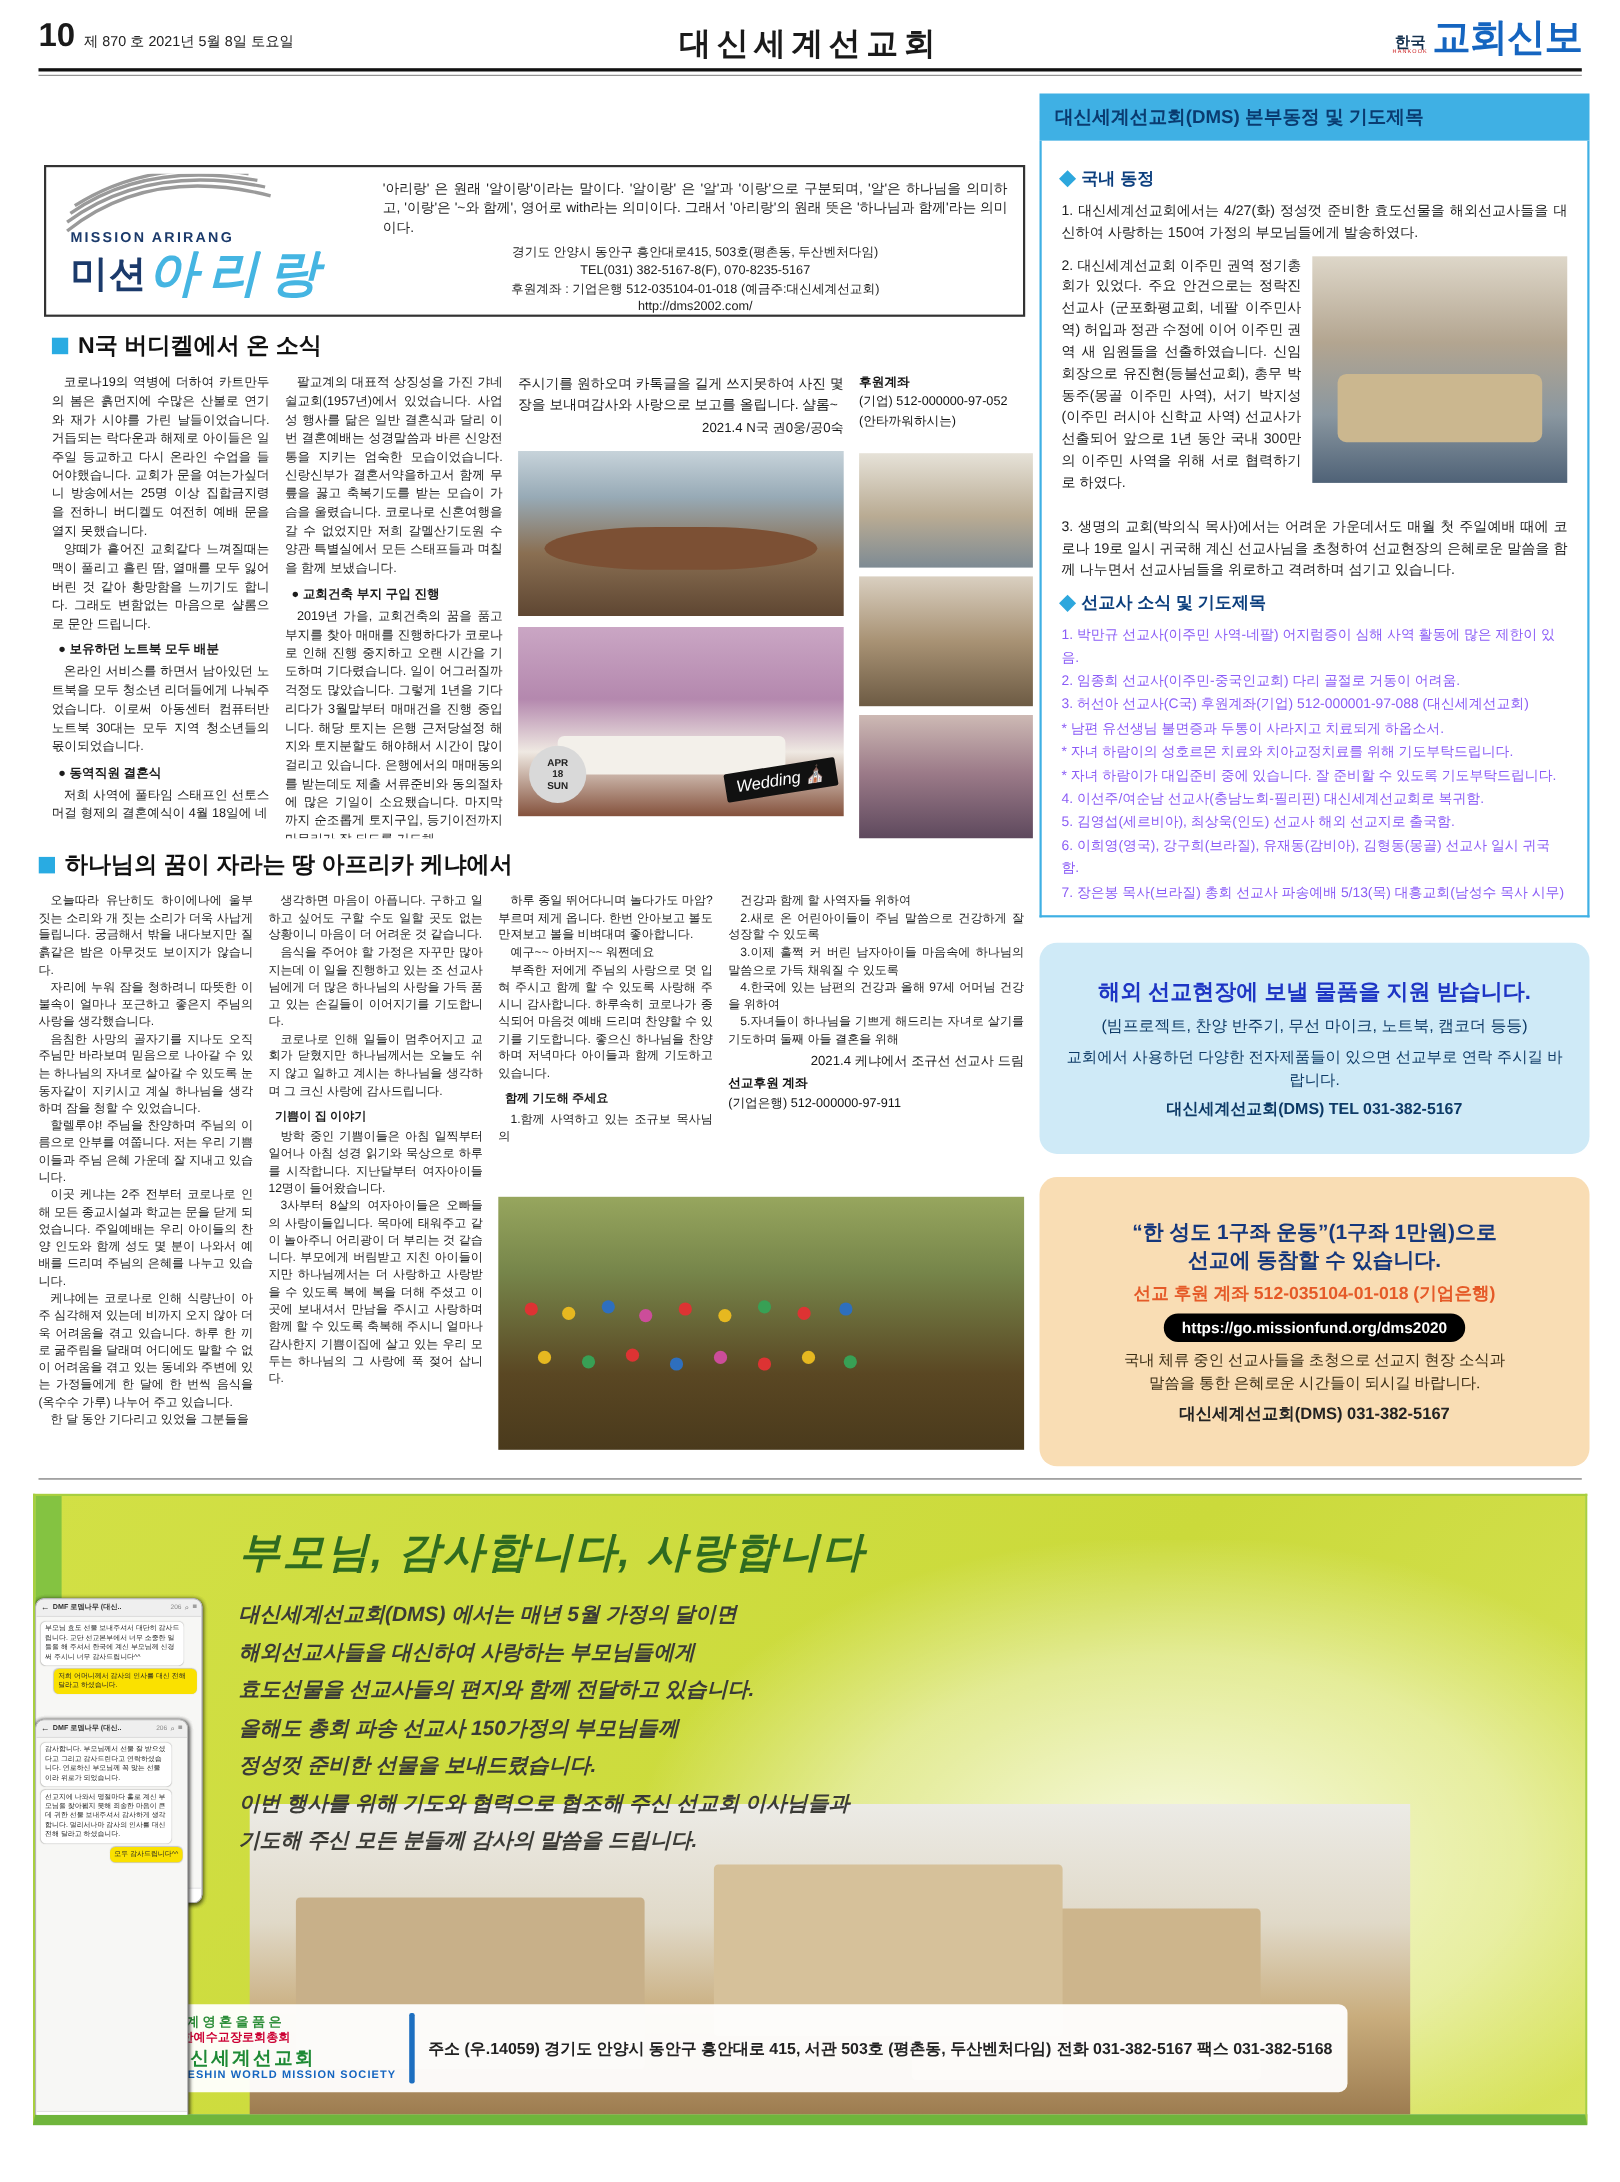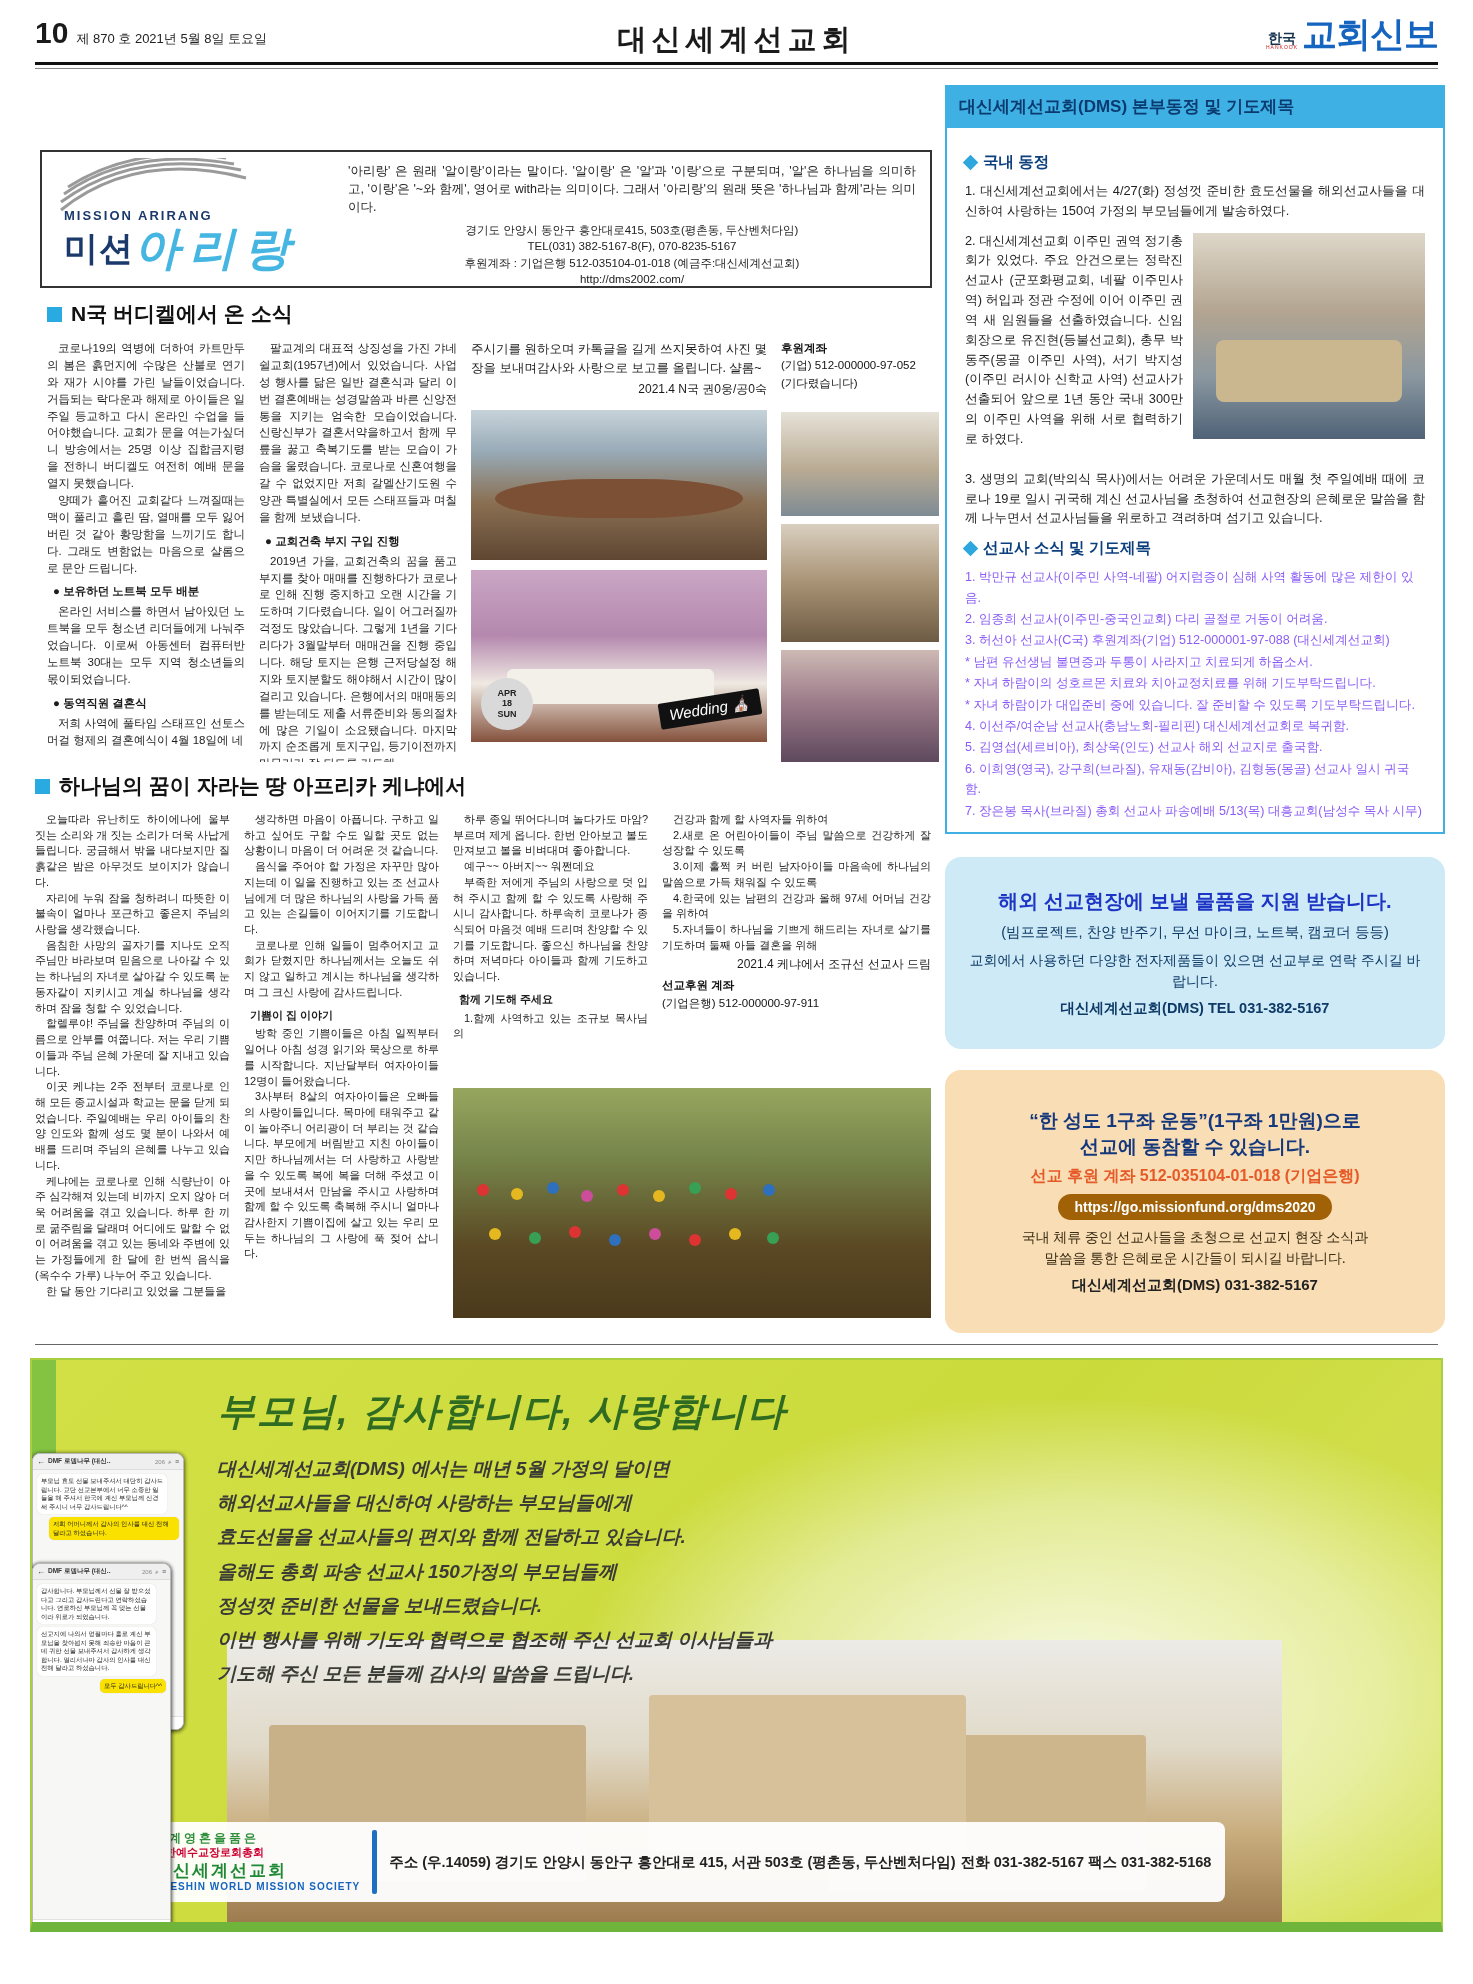--- a/index.html
+++ b/index.html
@@ -88,21 +88,21 @@
   .bluebox{position:absolute;left:945px;top:857px;width:500px;height:192px;border-radius:16px;background:#cfeaf7;
      display:flex;flex-direction:column;align-items:center;justify-content:center;gap:8px;padding:10px 24px;box-sizing:border-box;text-align:center;}
   .bb-title{font-size:20px;font-weight:800;color:#1d35c4;}
   .bb-sub{font-size:14.5px;color:#0d3a66;}
   .bb-note{font-size:14px;color:#0d3a66;line-height:1.45;}
   .bb-tel{font-size:14.5px;font-weight:800;color:#0d3a66;}
   .orangebox{position:absolute;left:945px;top:1070px;width:500px;height:263px;border-radius:16px;background:#f9ddb4;
      display:flex;flex-direction:column;align-items:center;justify-content:center;gap:7px;padding:12px 26px;box-sizing:border-box;text-align:center;}
   .ob-title{font-size:19px;font-weight:800;color:#15377c;line-height:1.35;}
   .ob-acct{font-size:16px;font-weight:800;color:#e55a28;}
-  .ob-url{background:#a16207;color:#fff;font-size:14px;font-weight:700;padding:5px 16px;border-radius:15px;}
+  .ob-url{background:#000000;color:#fff;font-size:14px;font-weight:700;padding:5px 16px;border-radius:15px;}
   .ob-note{font-size:14px;color:#3a2d14;line-height:1.5;font-family:"Liberation Serif","DejaVu Serif",serif;}
   .ob-tel{font-size:15px;font-weight:800;color:#222;}
   .divline{position:absolute;left:35px;right:35px;top:1344px;height:1px;background:#666;}
   
   .green{position:absolute;left:30px;top:1358px;width:1413px;height:574px;box-sizing:border-box;
      background:linear-gradient(135deg,#d2e045 0%,#cbda3b 55%,#d8e35c 100%);border:2px solid #a8cf3f;border-bottom:10px solid #6fb53c;overflow:hidden;}
   .green::before{content:"";position:absolute;left:0;top:0;bottom:0;width:24px;background:#84c341;}
   .green::after{content:"";position:absolute;right:-120px;top:40px;width:980px;height:580px;
      background:radial-gradient(ellipse at center,rgba(255,255,255,.85) 0%,rgba(255,255,255,.45) 45%,rgba(255,255,255,0) 72%);}
   .g-title{position:absolute;left:185px;top:26px;font-size:38px;font-weight:800;font-style:italic;color:#2f6b20;z-index:3;letter-spacing:2px;}
@@ -216,21 +216,21 @@
             <span>18</span>
             <span>SUN</span>
           </div>
           <div class="badge-wed">Wedding ⛪</div>
         </div>
       </div>
       <div class="c158">
         <div class="don">
           <div class="d1">후원계좌</div>
           <div>(기업) 512-000000-97-052</div>
-          <div>(기다렸습니다)</div>
+          <div>(안타까워하시는)</div>
         </div>
         <div style="margin-top:20px;">
           <div class="ph ph-side1"></div>
           <div class="ph ph-side2"></div>
           <div class="ph ph-side3"></div>
         </div>
       </div>
     </div>
   </div>
 

